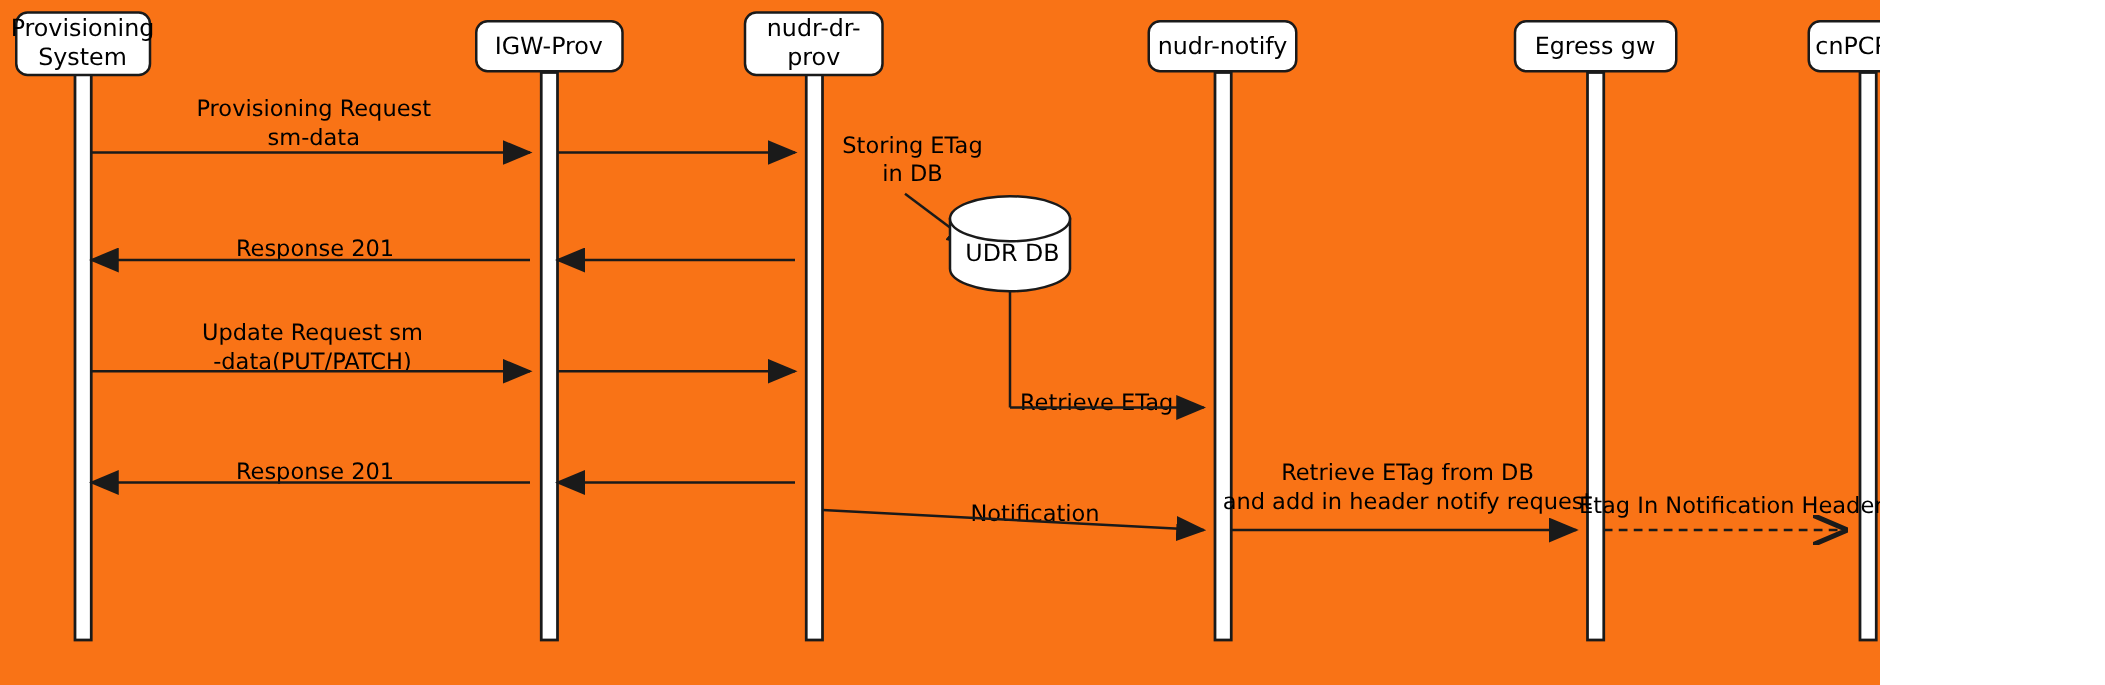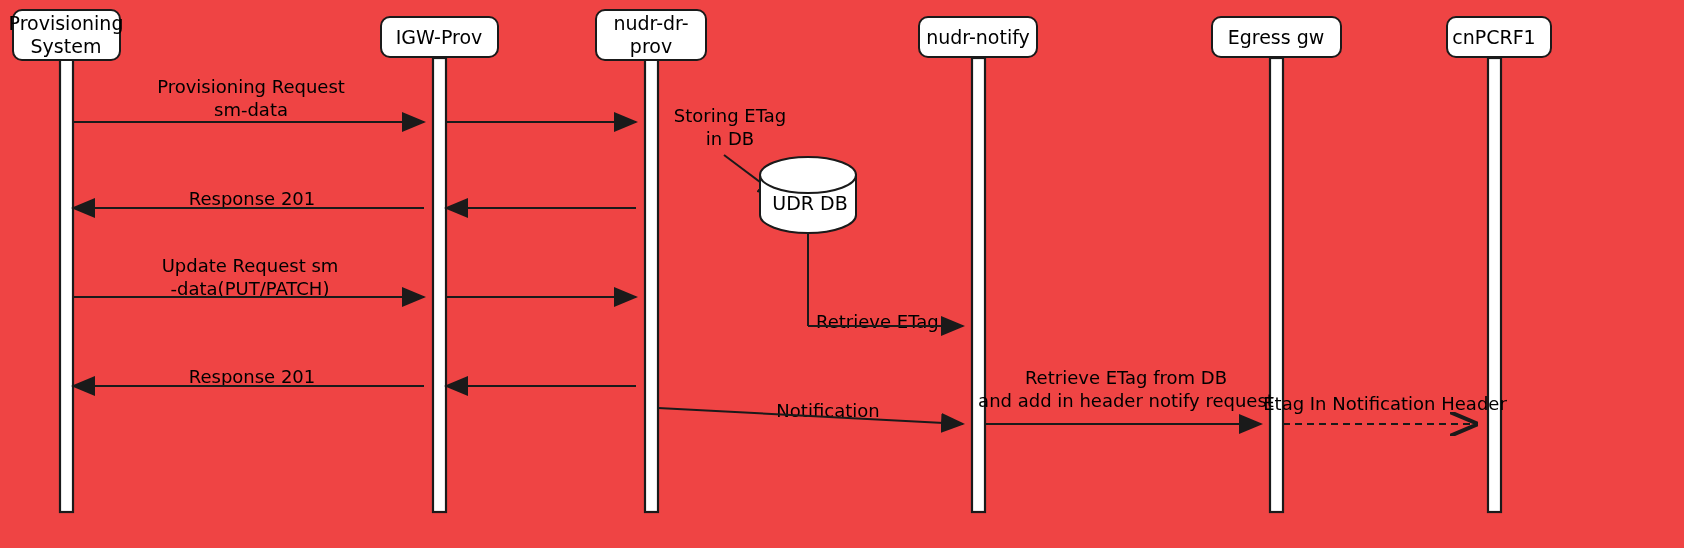--- a/index.html
+++ b/index.html
@@ -5,23 +5,23 @@
   html, body {
     margin: 0;
     padding: 0;
     background: #ffffff;
   }
   body {
     font-family: "DejaVu Sans", "Liberation Sans", sans-serif;
   }
   #diagram-root {
     position: relative;
-    width: 1684px;
+    width: 1504px;
     height: 548px;
-    background: #ef4444;
+    background: #f97316;
     overflow: hidden;
   }
   svg.diagram-canvas {
     position: absolute;
     top: 0;
     left: 0;
     width: 1684px;
     height: 548px;
   }
   .participant-box rect {

